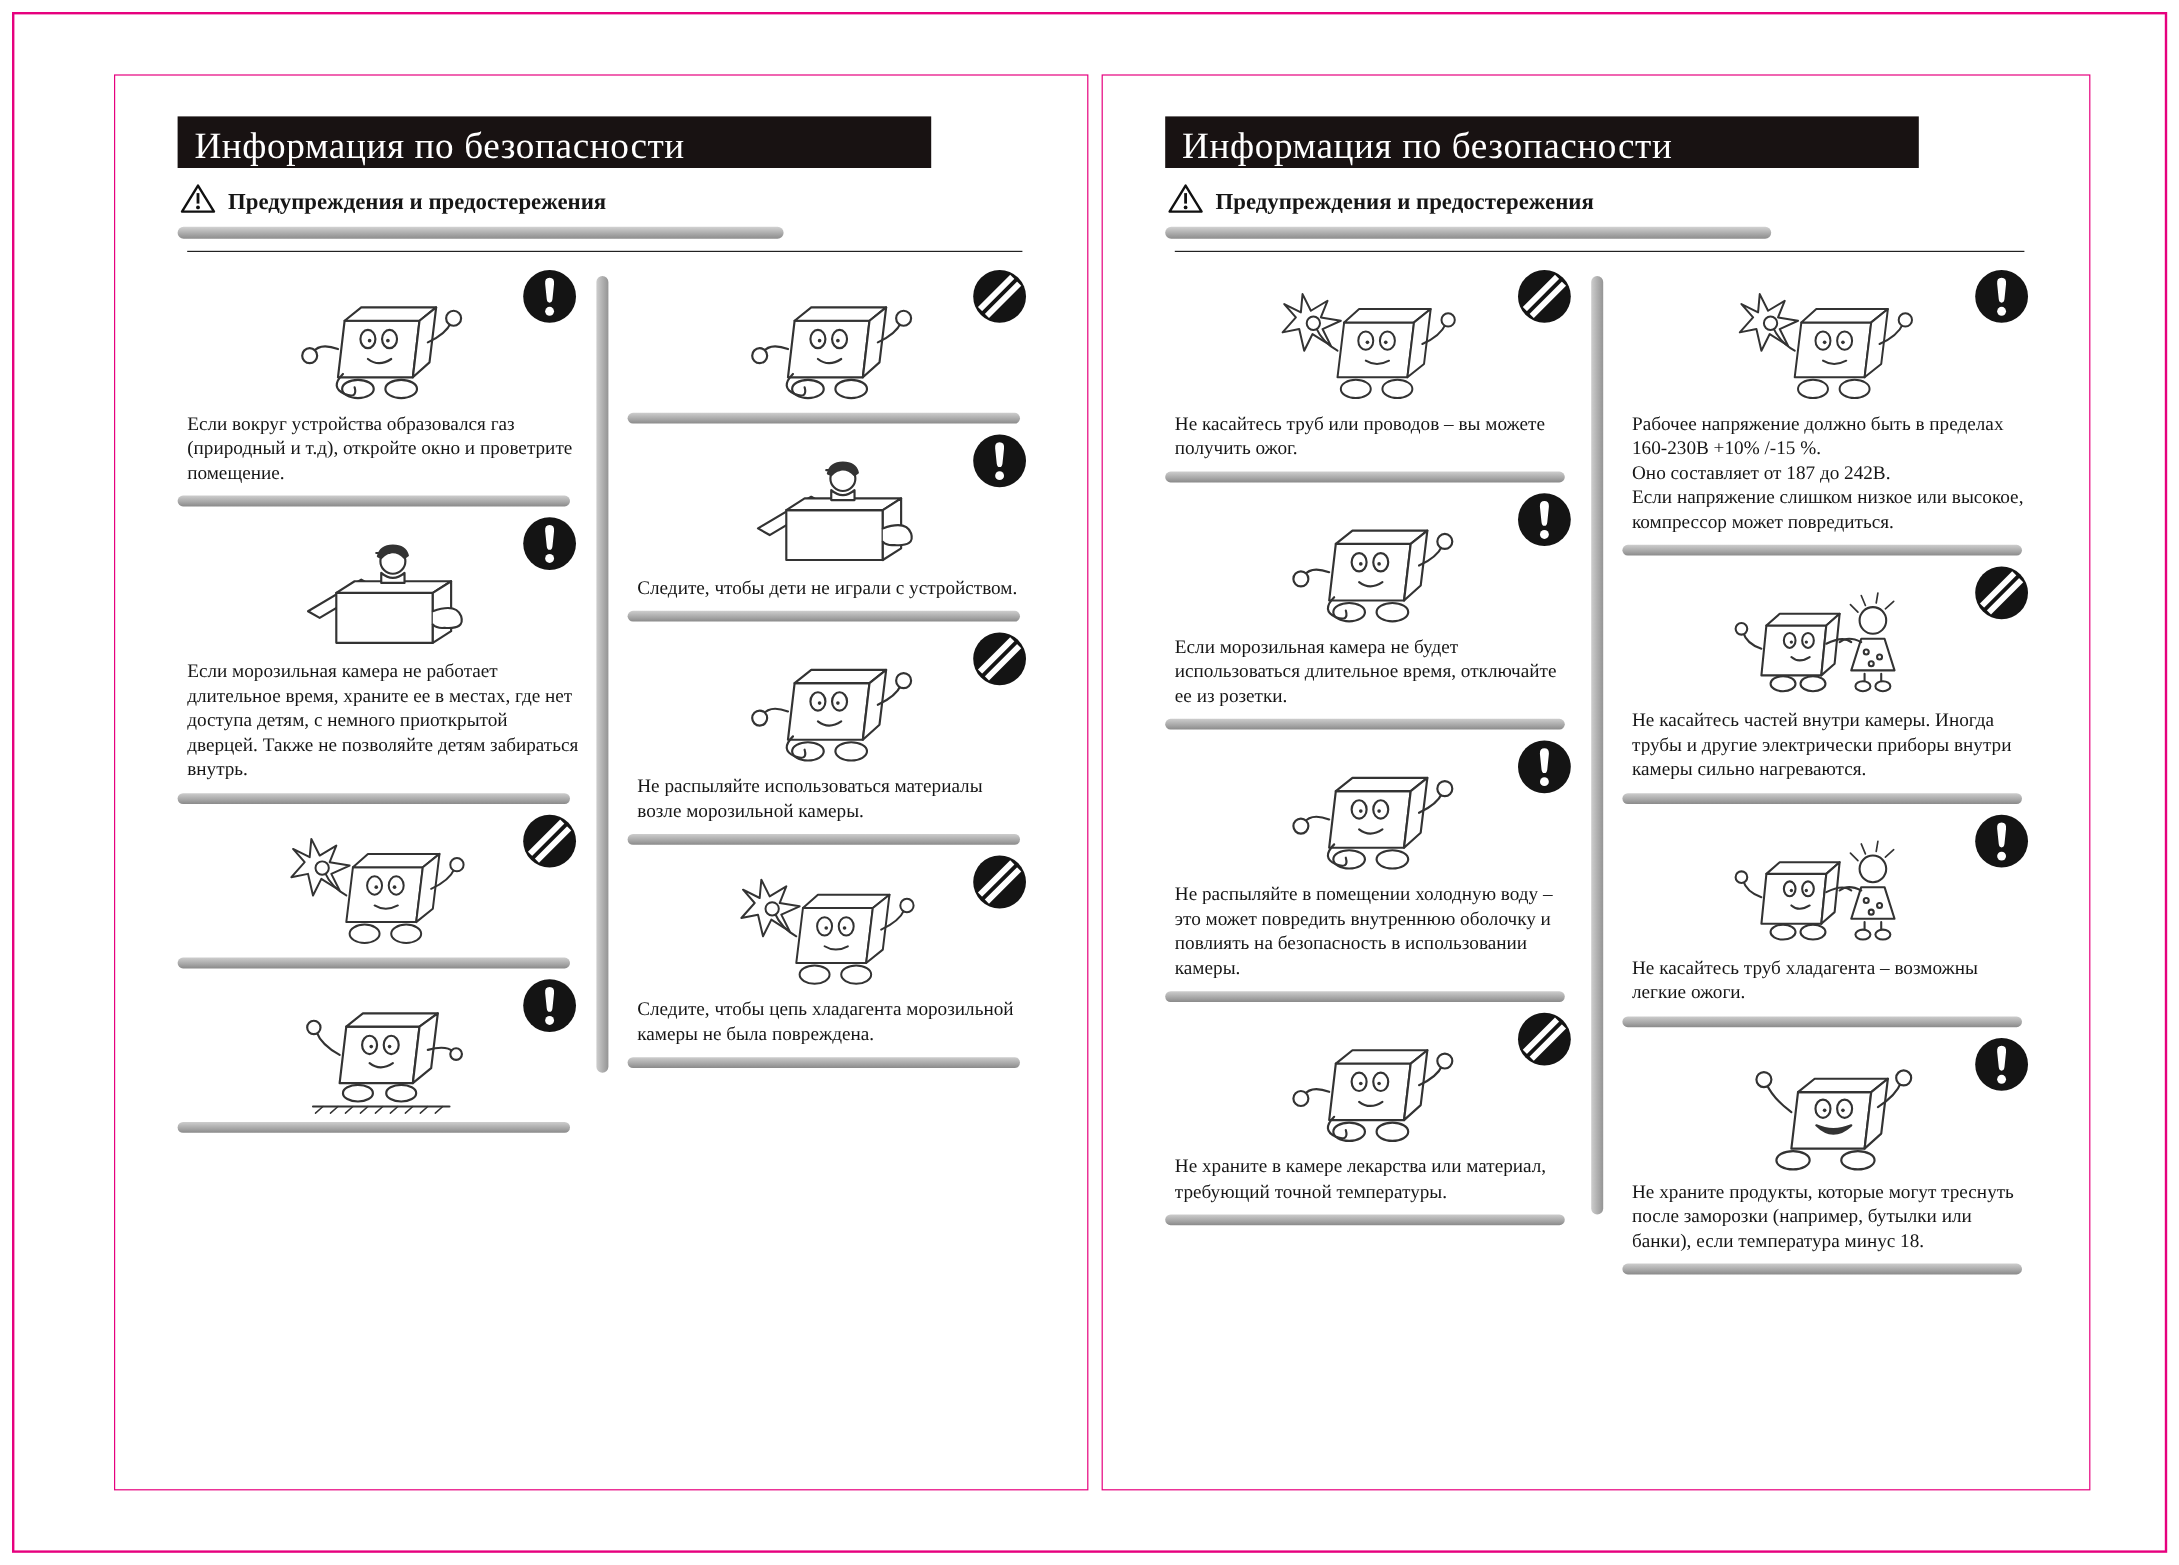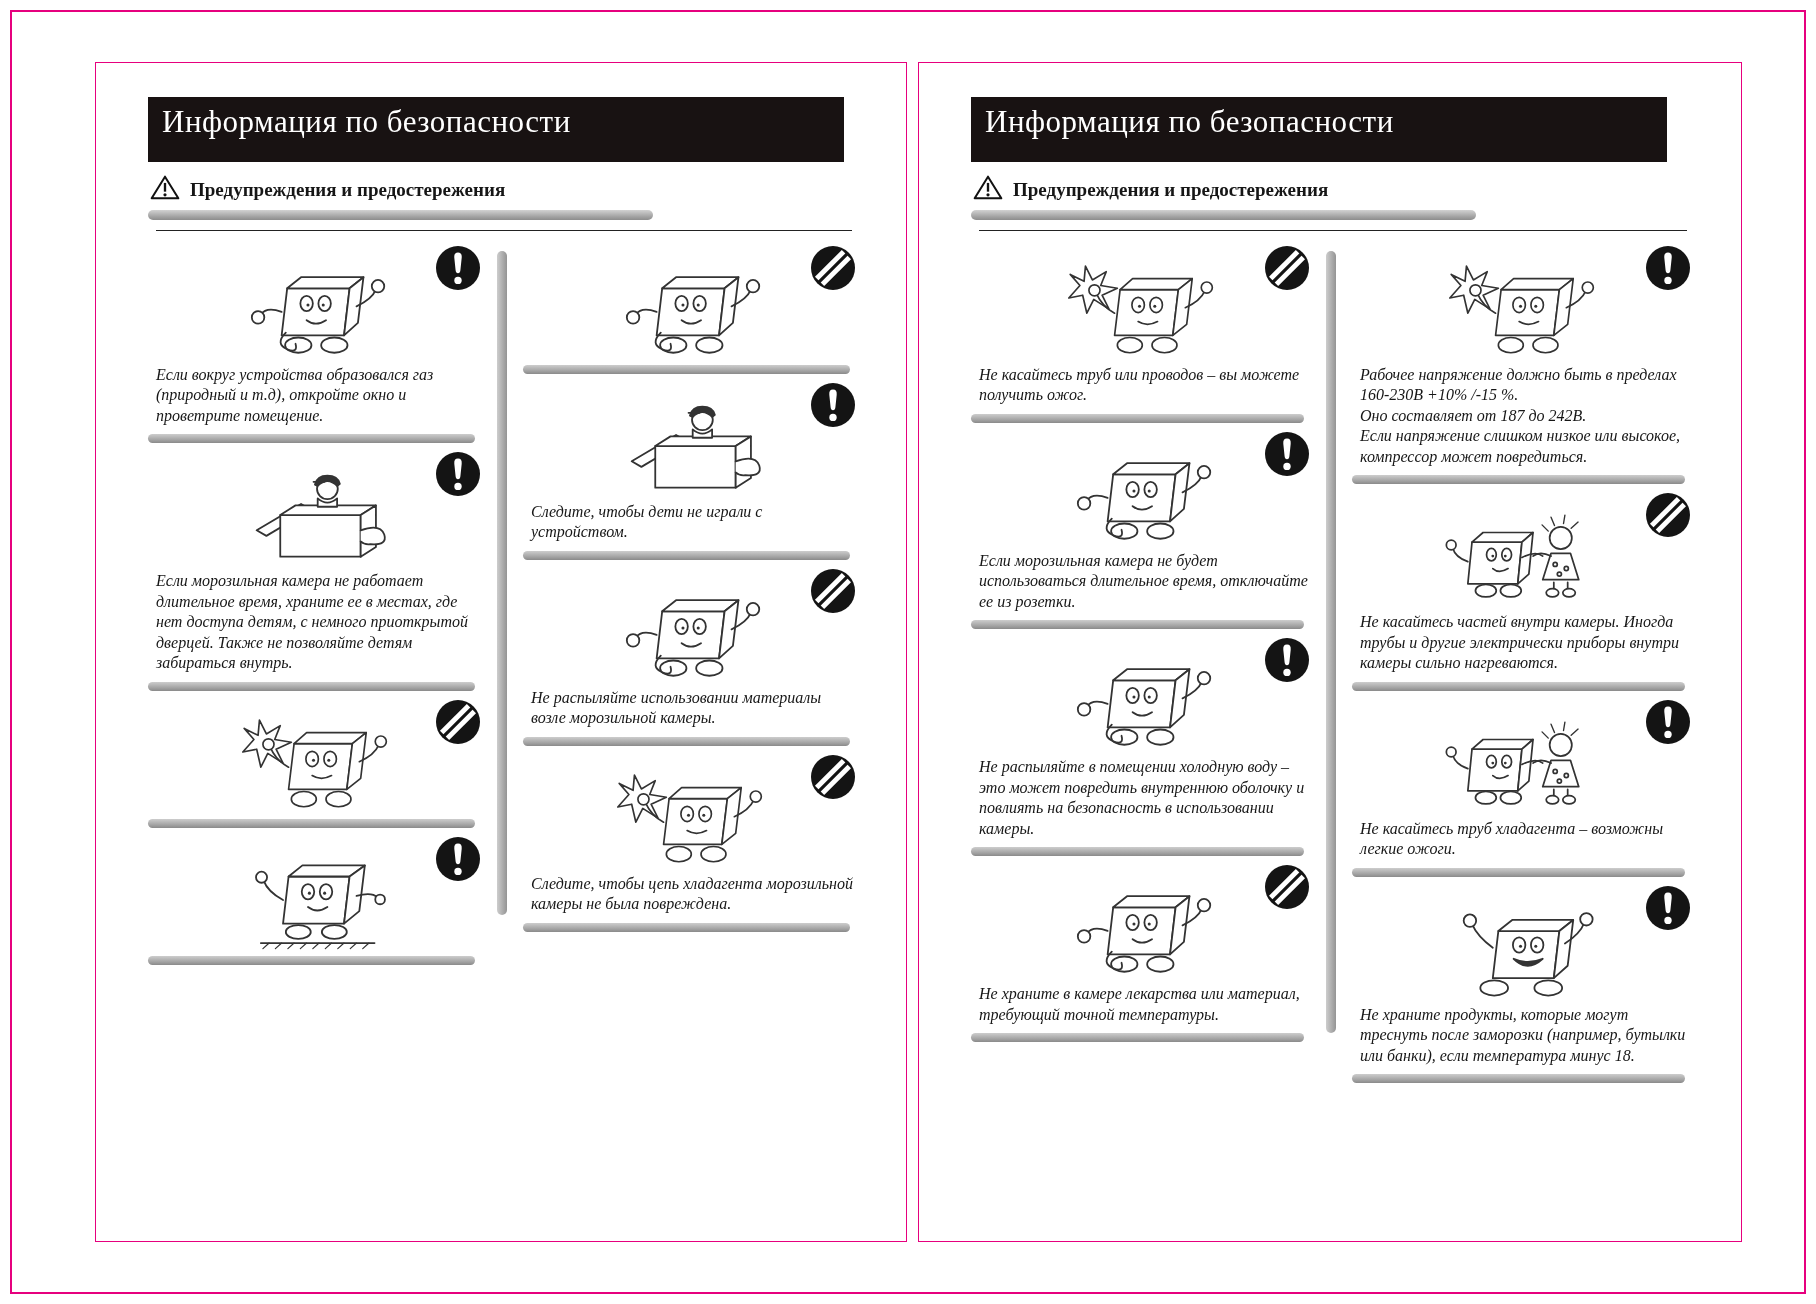--- a/index.html
+++ b/index.html
@@ -4,30 +4,30 @@
 <style>
   html,body{margin:0;padding:0;background:#fff;}
   .canvas{position:relative;width:1816px;height:1304px;background:#fff;overflow:hidden;
           font-family:"Liberation Serif","DejaVu Serif",serif;color:#161616;}
   .outer-frame{position:absolute;inset:10px;border:2px solid #e6007e;pointer-events:none;}
   .page{position:absolute;top:62px;height:1180px;border:1.5px solid #e6007e;background:#fff;
         box-sizing:border-box;padding:34px 46px 0 52px;overflow:hidden;}
   .page-left{left:95px;width:812px;}
   .page-right{left:918px;width:824px;}
 
-  .title-bar{background:#181212;color:#fff;width:696px;box-sizing:border-box;
-             padding:7px 14px 22px;font-size:31px;letter-spacing:.5px;}
+  .title-bar{background:#181212;color:#fff;width:628px;box-sizing:border-box;
+             padding:7px 14px 0;font-size:31px;letter-spacing:.5px;}
   .warn-row{display:flex;align-items:center;gap:10px;margin:12px 0 2px 2px;
             font-weight:bold;font-size:19px;}
   .warn-underline{height:10px;width:505px;border-radius:6px;margin:4px 0 10px 0;
             background:linear-gradient(180deg,#d2d2d2,#a0a0a0 70%,#8d8d8d);}
   .rule{border:none;border-top:1.6px solid #222;margin:6px 8px 0 8px;}
 
   .cols{display:flex;align-items:stretch;margin-top:6px;}
-  .col{flex:1;min-width:0;font-style:italic;}
+  .col{flex:1;min-width:0;}
   .vdivider{width:10px;border-radius:6px;margin:14px 16px 64px 12px;
             background:linear-gradient(90deg,#cdcdcd,#949494);}
 
   .block{margin:0;}
   .art-row{position:relative;height:108px;margin:14px 0 6px;}
   .art{position:absolute;left:50%;transform:translateX(-50%);bottom:0;width:205px;height:104px;}
   .art svg{width:100%;height:100%;display:block;}
   .badge{position:absolute;right:4px;top:-6px;width:46px;height:46px;}
   .badge svg{width:100%;height:100%;display:block;}
   .caption{font-size:16px;line-height:1.28;margin:6px 2px 8px 8px;white-space:pre-line;}
@@ -284,21 +284,21 @@
       <div class="badge">
   <svg viewBox="0 0 46 46">
                   <circle cx="23" cy="23" r="22" fill="#141414"></circle>
     <g transform="rotate(-45 23 23)">
       <rect x="4" y="16.5" width="38" height="13" fill="#fff"></rect>
       <rect x="3" y="21.4" width="40" height="3.2" fill="#141414"></rect>
     </g>
                 </svg>
 </div>
     </div>
-    <p class="caption">Не распыляйте использовании материалы возле морозильной камеры.</p>
+    <p class="caption">Не распыляйте использоваться материалы возле морозильной камеры.</p>
     <div class="divider"></div>
   </section>
 
   <section class="block">
     <div class="art-row">
       <div class="art">
   <svg viewBox="0 0 230 150">
                   <g fill="#fff" stroke="#333" stroke-width="2.4" stroke-linecap="round" stroke-linejoin="round">
     <polygon points="32,16 42,36 62,24 54,44 78,48 56,58 66,78 44,64 34,84 28,58 8,62 24,44 10,28 30,38"></polygon>
     <polygon points="82,50 166,50 158,116 74,116"></polygon>

